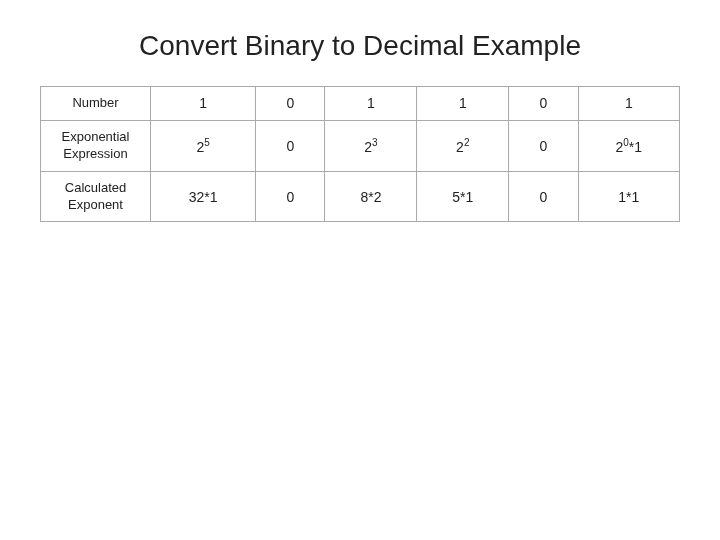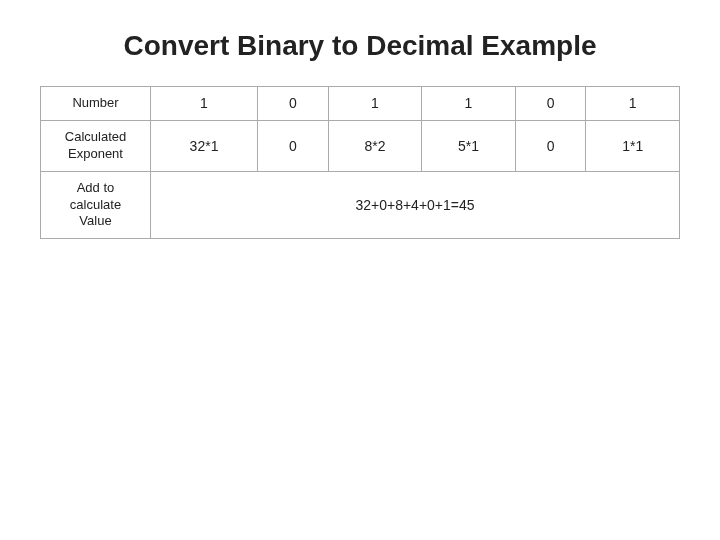--- a/index.html
+++ b/index.html
@@ -11,21 +11,21 @@
       font-family: Arial, sans-serif;
       display: flex;
       flex-direction: column;
       align-items: center;
       justify-content: flex-start;
       padding: 20px 40px;
     }
 
     .title {
       font-size: 28px;
-      font-weight: bold;
+      font-weight: normal;
       text-align: center;
       margin-bottom: 24px;
       margin-top: 10px;
       color: #222;
     }
 
     table {
       border-collapse: collapse;
       width: 640px;
     }
@@ -67,30 +67,35 @@
     <td class="row-label">Number</td>
     <td>1</td>
     <td>0</td>
     <td>1</td>
     <td>1</td>
     <td>0</td>
     <td>1</td>
   </tr>
 
 
+  <tr>
+    <td class="row-label">Exponential<br>Expression</td>
+    <td>2<sup>5</sup></td>
+    <td>0</td>
+    <td>2<sup>3</sup></td>
+    <td>2<sup>2</sup></td>
+    <td>0</td>
+    <td>2<sup>0</sup>*1</td>
+  </tr>
 
   <tr>
     <td class="row-label">Calculated<br>Exponent</td>
     <td>32*1</td>
     <td>0</td>
     <td>8*2</td>
     <td>5*1</td>
     <td>0</td>
     <td>1*1</td>
   </tr>
 
 
-  <tr>
-    <td class="row-label">Add to<br>calculate<br>Value</td>
-    <td colspan="6">32+0+8+4+0+1=45</td>
-  </tr>
 </tbody>
   </table>
 
 </body></html>

